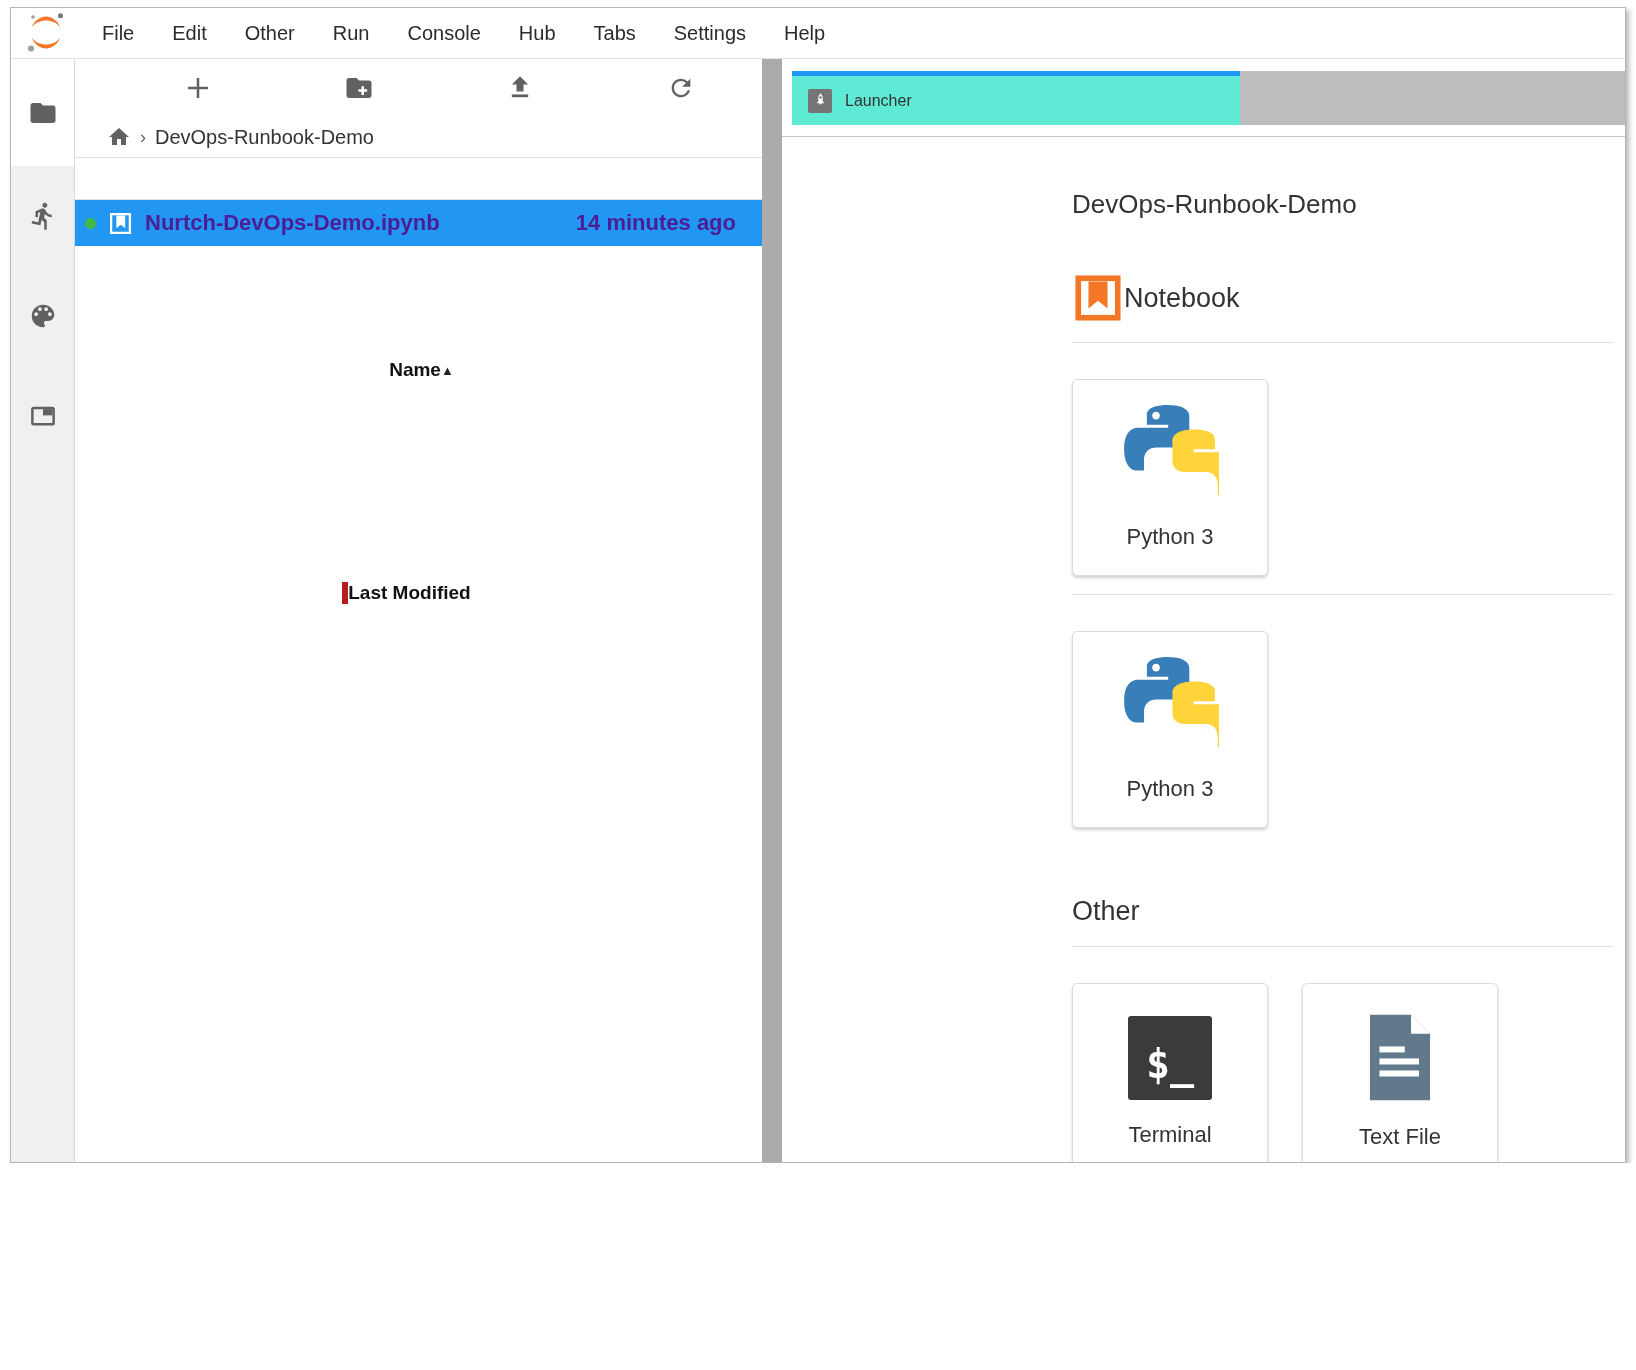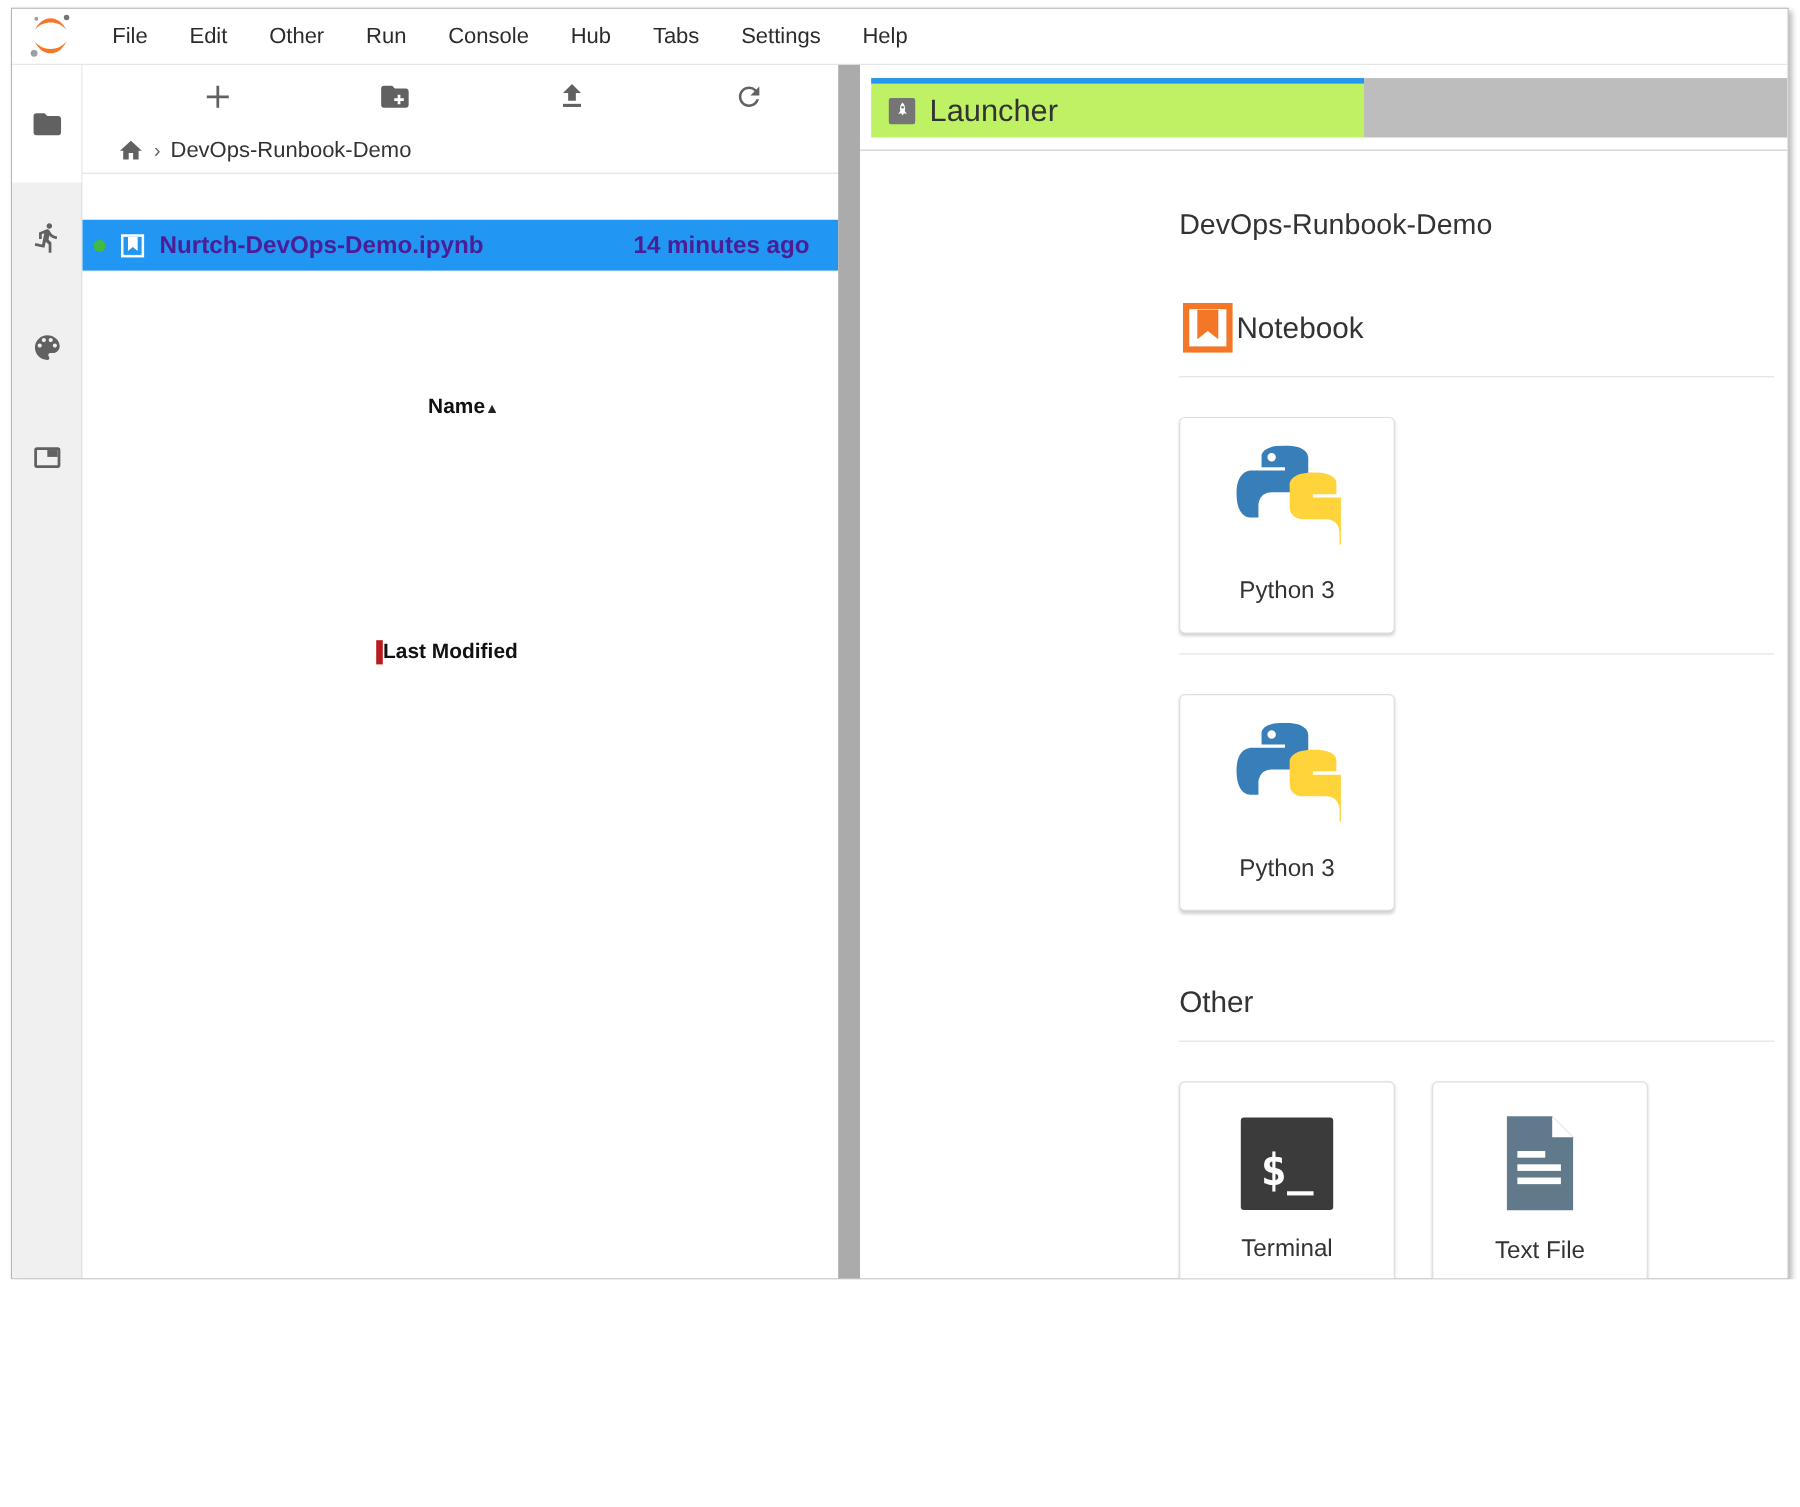--- a/index.html
+++ b/index.html
@@ -32,21 +32,21 @@
   .fb-row { height: 46px; background: #2196f3; color: #4c1d95; display: flex; align-items: center; font-size: 22px; font-weight: 600; cursor: pointer; }
   .run-dot { width: 11px; height: 11px; border-radius: 50%; background: #41ba45; margin-left: 10px; flex: 0 0 auto; }
   .row-icon { margin-left: 12px; display: flex; }
   .row-name { margin-left: 12px; flex: 1; white-space: nowrap; overflow: hidden; }
   .row-time { padding-right: 26px; white-space: nowrap; }
   
   .divider { width: 20px; background: #ababab; flex: 0 0 auto; cursor: col-resize; }
   .dock { flex: 1; display: flex; flex-direction: column; background: #fff; min-width: 0; }
   .tabrow { height: 66px; display: flex; align-items: stretch; padding-top: 12px; }
   .tab-spacer { width: 10px; background: #fff; }
-  .tab { width: 448px; background: #bef264; border-top: 5px solid #2196f3; display: flex; align-items: center; padding-left: 16px; gap: 13px; font-size: 28px; color: #333; cursor: pointer; }
+  .tab { width: 448px; background: #5eead4; border-top: 5px solid #2196f3; display: flex; align-items: center; padding-left: 16px; gap: 13px; font-size: 16px; color: #333; cursor: pointer; }
   .tab-icon { width: 24px; height: 24px; background: #757575; border-radius: 2px; display: flex; align-items: center; justify-content: center; flex: 0 0 auto; }
   .tab-fill { flex: 1; background: #bdbdbd; }
   .dock-sep { height: 12px; border-bottom: 1px solid #c9c9c9; }
   
   .launcher { flex: 1; padding: 0 12px 0 290px; overflow: hidden; }
   .l-title { font-size: 26px; font-weight: normal; color: #333; margin-top: 52px; }
   .section-head { display: flex; align-items: center; margin-top: 52px; min-height: 52px; }
   .section-head.after-cards { margin-top: 60px; }
   .section-head.no-icon { margin-top: 66px; min-height: 34px; }
   .section-label { font-size: 27px; color: #333; }

